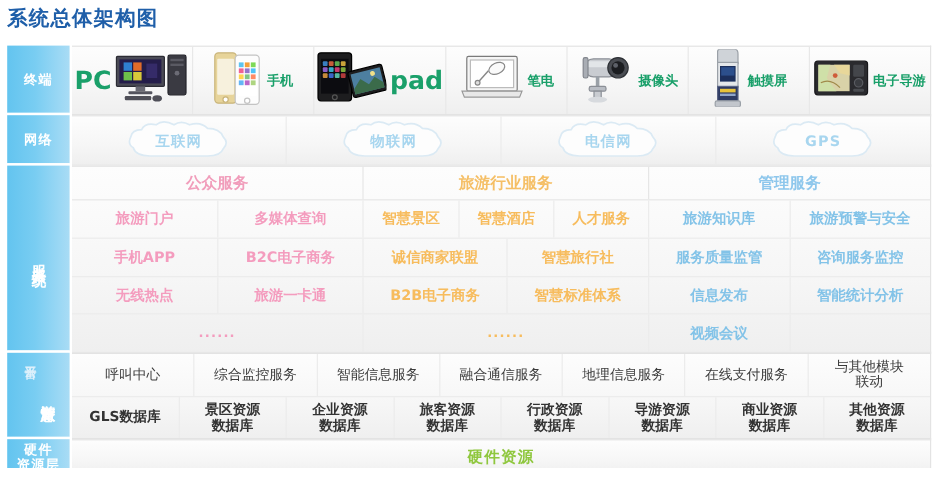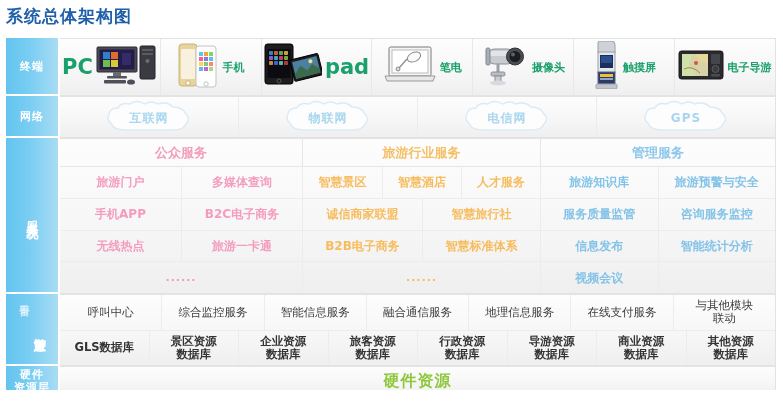--- a/index.html
+++ b/index.html
@@ -201,21 +201,21 @@
   }
   .cp-cell:last-child { border-right: none; }
   .cp-row.db .cp-cell { font-weight: bold; color: #333333; }
 
   
   .hw-panel {
     height: 30px;
     display: flex; align-items: center; justify-content: center;
   }
   .hw-text {
-    font-size: 16px; font-weight: bold; color: #8fc73e;
+    font-size: 13px; font-weight: bold; color: #8fc73e;
     letter-spacing: 1px;
   }
 </style>
 </head>
 <body>
 
 <div id="page">
 
   <div class="page-title">系统总体架构图</div>
 

